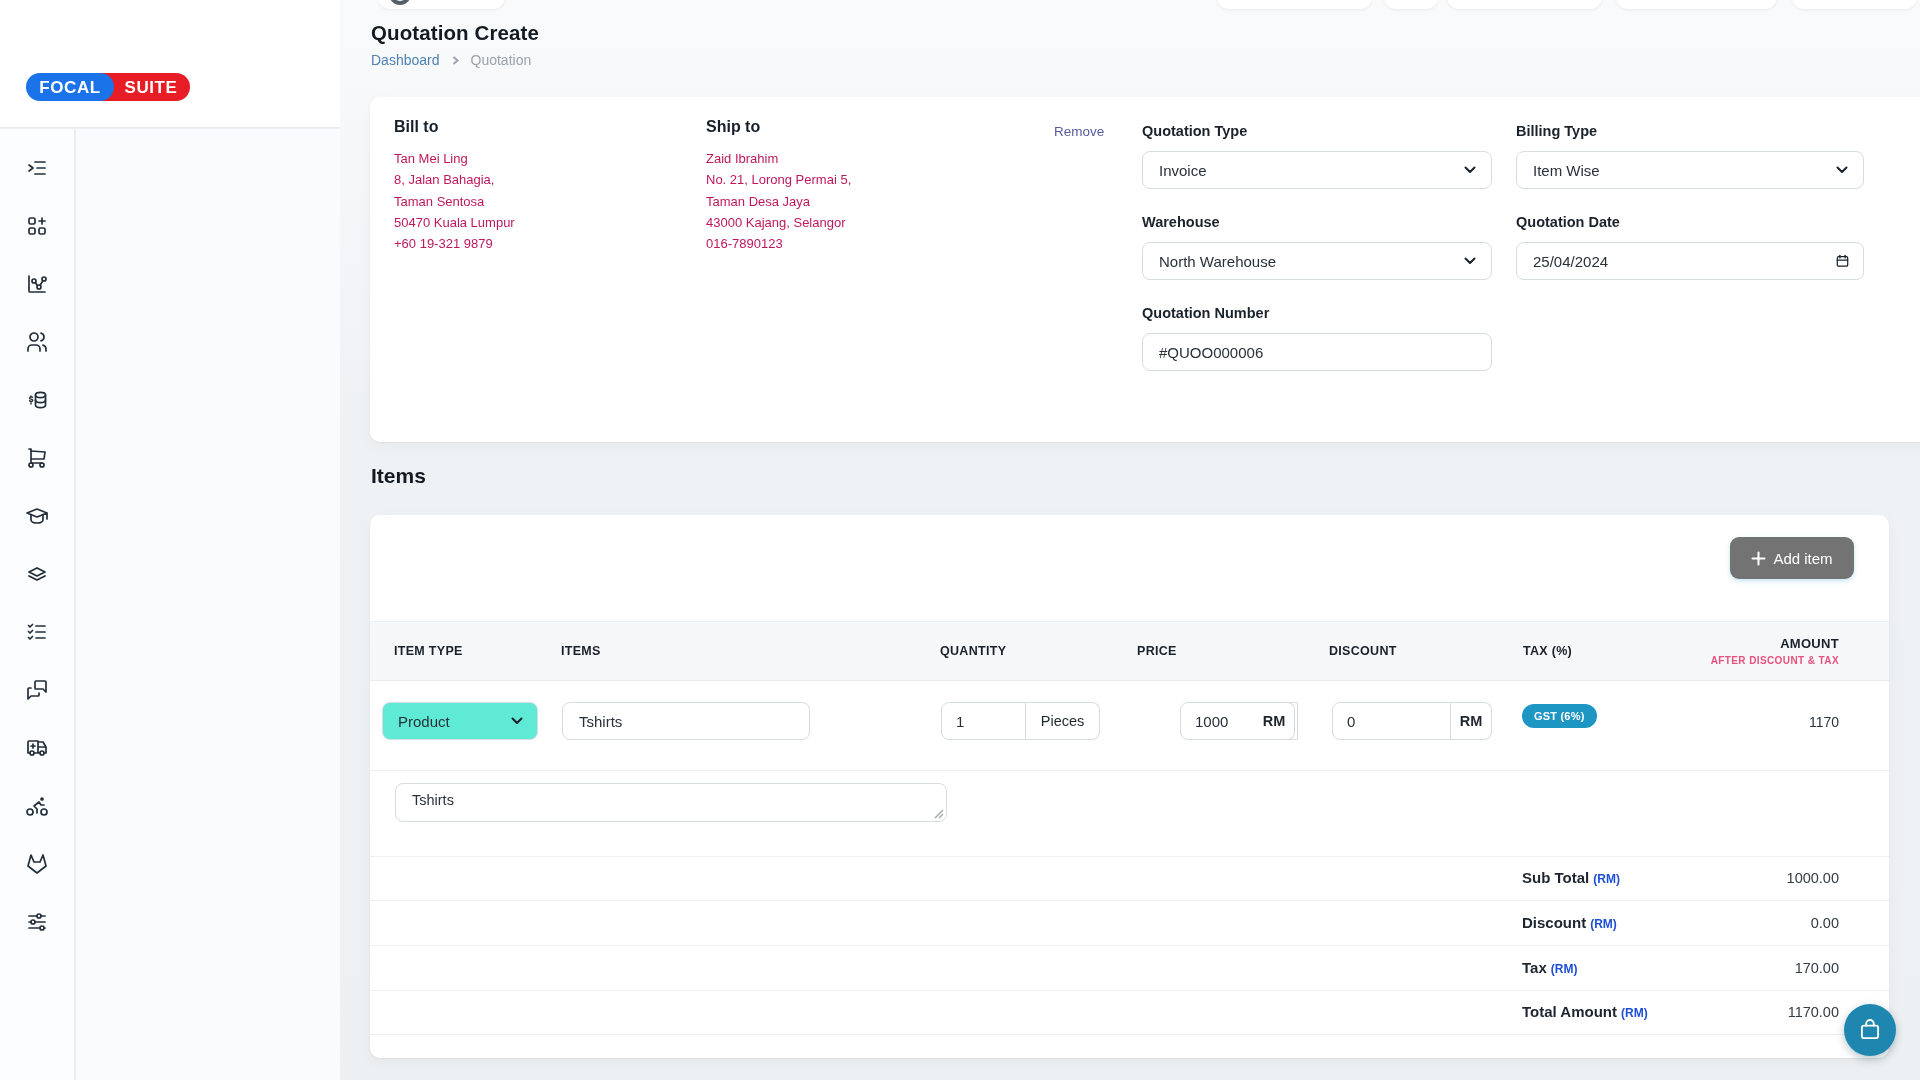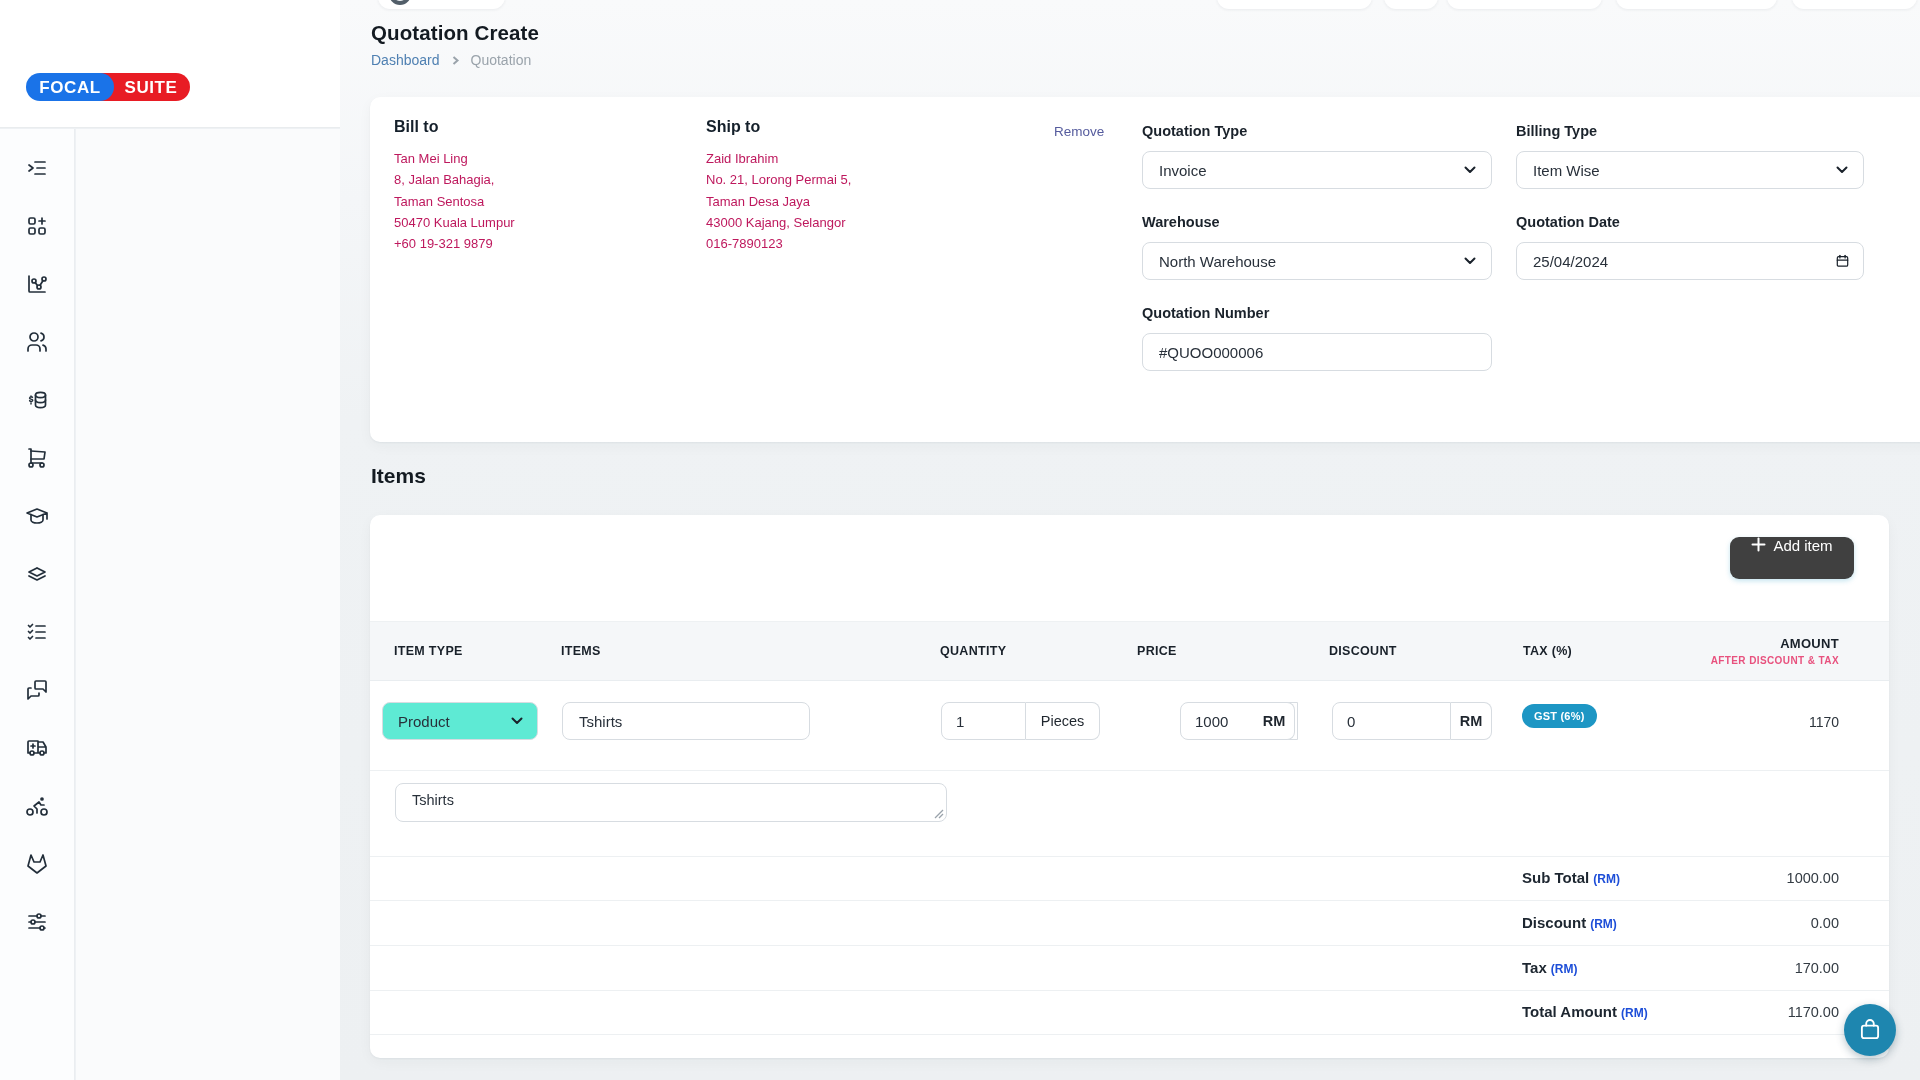--- a/index.html
+++ b/index.html
@@ -94,23 +94,23 @@
   .control .chev svg { display:block; width:12px; height:8px; stroke:#1a222b; stroke-width:2; fill:none; stroke-linecap:round; stroke-linejoin:round; }
   .control .cal { position:absolute; right:14px; top:50%; transform:translateY(-50%); width:13px; height:13px; }
   .control .cal svg { display:block; width:13px; height:13px; stroke:#1a222b; stroke-width:1.4; fill:none; stroke-linecap:round; }
   input.control { width:100%; padding:0 16px; outline:none; cursor:text; }
 
   
   .items-heading { position:absolute; left:371px; top:464px; font-size:21px; font-weight:700; color:#131a21; }
 
   .add-item-btn {
     position:absolute; left:1360px; top:22px; width:124px; height:42px;
-    background:#404040; border:none; border-radius:9px; cursor:pointer;
+    background:#737373; border:none; border-radius:9px; cursor:pointer;
     color:#fff; font-size:15px; font-family:inherit;
-    display:flex; justify-content:center; gap:7px;
+    display:flex; align-items:center; justify-content:center; gap:7px;
     box-shadow:0 2px 5px rgba(29,150,196,0.25);
   }
   .add-item-btn svg { width:15px; height:15px; stroke:#fff; stroke-width:2; fill:none; stroke-linecap:round; }
 
   .thead-band {
     position:absolute; left:0; top:106px; width:100%; height:60px;
     background:#f5f7f9; border-top:1px solid #eef1f3; border-bottom:1px solid #e9edf0;
   }
   .th { position:absolute; top:50%; transform:translateY(-50%); font-size:12.5px; font-weight:700; color:#19212a; letter-spacing:0.3px; white-space:nowrap; }
   .th-amount { position:absolute; right:50px; top:50%; transform:translateY(-50%); text-align:right; }

